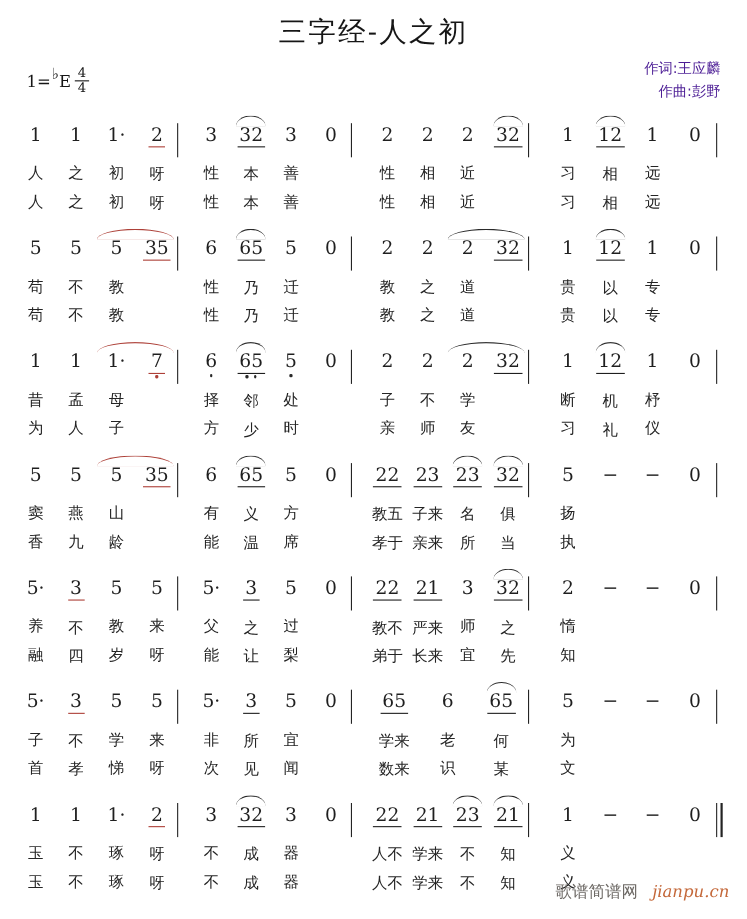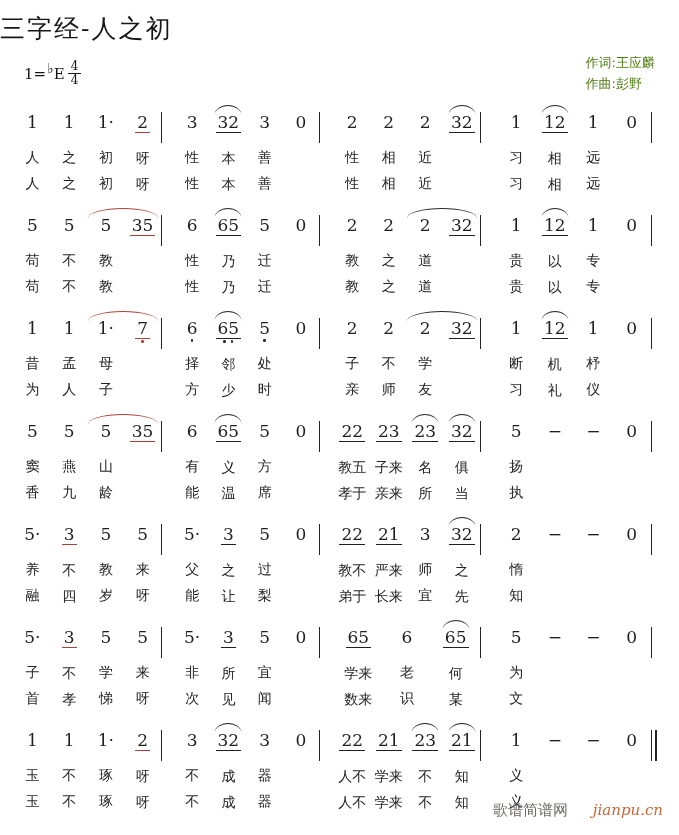--- a/index.html
+++ b/index.html
@@ -1,28 +1,28 @@
 <!DOCTYPE html>
 <html><head>
 <meta charset="utf-8">
 <style>
   html,body{margin:0;padding:0;background:#fff;}
   .page{position:relative;width:679px;height:835px;background:#fff;overflow:hidden;
         font-family:"DejaVu Sans",sans-serif;color:#1f1f1f;}
-  .title{position:absolute;top:12px;left:0;width:100%;
+  .title{position:absolute;top:12px;left:0;width:100%;text-align:center;
          font-family:"DejaVu Serif",serif;font-size:25px;letter-spacing:2px;color:#161616;}
   .keysig{position:absolute;left:24px;top:60px;font-family:"DejaVu Serif",serif;
           font-size:15px;color:#161616;display:flex;align-items:center;}
   .keysig .flat{font-size:14px;position:relative;top:-6px;margin-left:1px;}
   .keysig .frac{display:inline-block;text-align:center;font-size:12px;line-height:1.1;
           margin-left:3px;vertical-align:middle;}
   .keysig .ft{display:block;border-bottom:1px solid #161616;padding:0 3px;}
   .keysig .fb{display:block;padding:0 3px;}
   .credits{position:absolute;right:24px;top:52px;font-size:13px;line-height:21px;
-           color:#4d7c0f;text-align:left;}
+           color:#4c1d95;text-align:right;}
   .score{position:absolute;top:103px;left:14px;width:655px;}
   .line{display:flex;align-items:flex-start;height:103px;}
   .measure{display:flex;box-sizing:border-box;}
   .m1{width:147px;}
   .m2{width:157px;padding-left:12px;}
   .m3{width:160px;padding-left:14px;}
   .m4{width:170px;padding-left:16px;}
   .bar{width:1px;height:31px;background:#242424;margin-top:9px;flex:none;}
   .bar.thick{width:2px;margin-left:3px;}
   .beat{flex:1;text-align:center;position:relative;padding-top:10px;min-width:0;}
@@ -34,21 +34,21 @@
        border-top:1.5px solid #2a2a2a;border-radius:50% 50% 0 0 / 100% 100% 0 0;}
   .arc.w{width:70px;left:auto;right:3px;transform:none;}
   .arc.ar{border-top-color:#ad4038;}
   .odots{height:5px;margin-top:1px;display:flex;justify-content:center;gap:5px;}
   .odot{width:2.5px;height:2.5px;border-radius:50%;background:#2a2a2a;}
   .odot.r{background:#ad4038;}
   .lyr{font-size:14px;height:26px;line-height:26px;white-space:nowrap;color:#242424;}
   .lyr1{margin-top:6px;}
   .watermark{position:absolute;right:16px;top:801px;font-size:15px;}
   .wm-site{color:#6e6a66;text-align:center;}
-  .wm-url{color:#c4683a;font-family:"DejaVu Serif",serif;font-style:italic;margin-left:20px;}
+  .wm-url{color:#c4683a;font-family:"DejaVu Serif",serif;font-style:italic;margin-left:8px;}
 </style>
 </head>
 <body>
 
 <div class="page">
 
   <div class="title">三字经-人之初</div>
 
   <div class="keysig">
     <span>1=</span>

